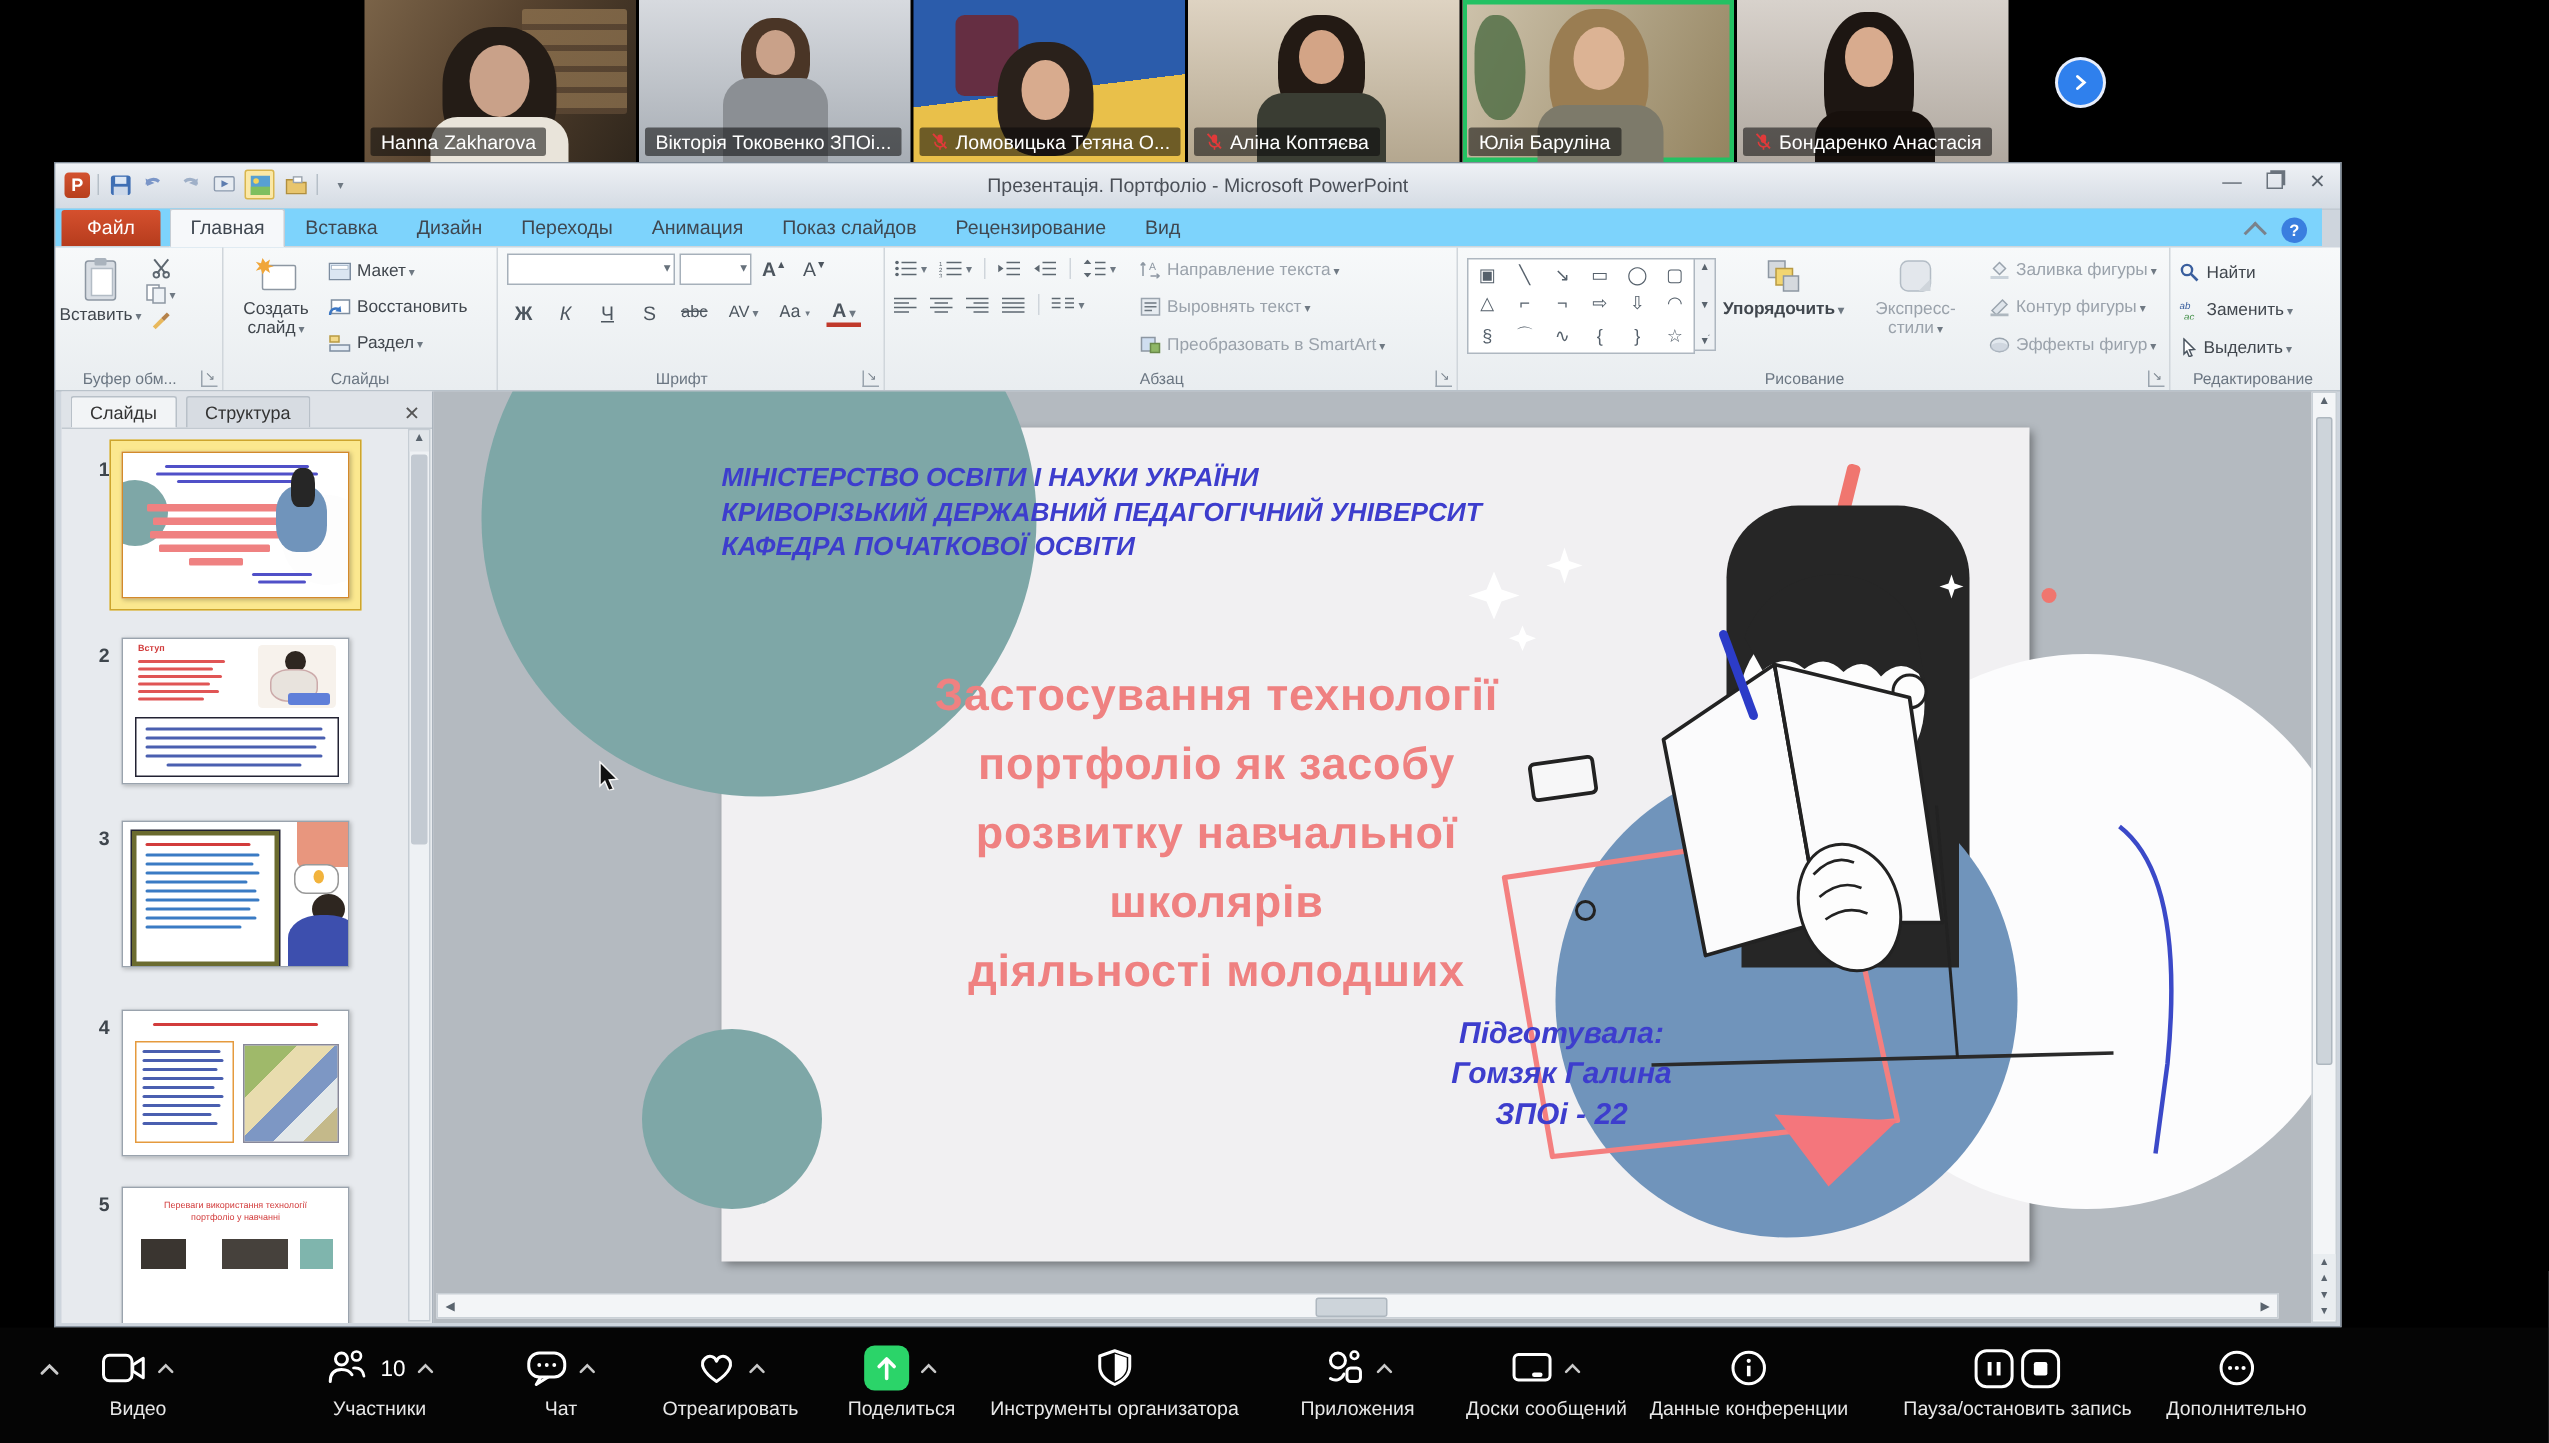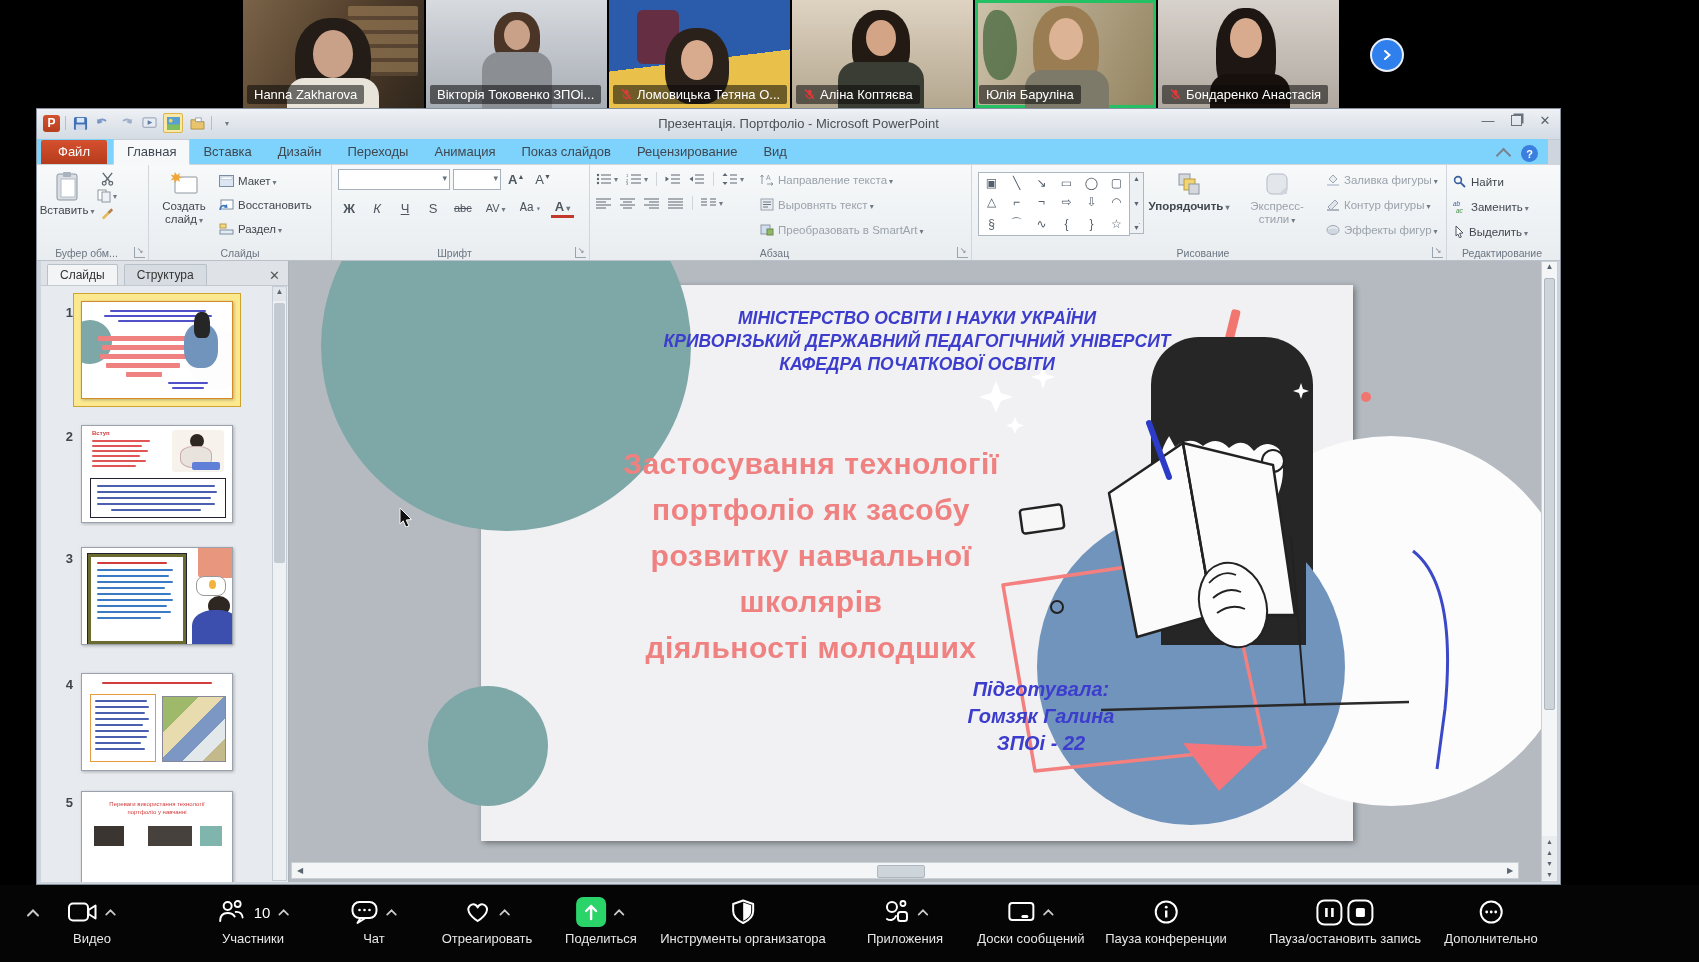--- a/index.html
+++ b/index.html
@@ -104,21 +104,21 @@
   .pscroll .pt{position:absolute;left:1px;right:1px;top:16px;height:260px;background:#c3cad2;border-radius:2px;}
 
   
   .canvas{position:absolute;left:252px;top:152px;width:1269px;height:621px;background:#b4bac0;overflow:hidden;}
   .slide{position:absolute;left:192px;top:24px;width:872px;height:556px;background:#f1f0f2;
       box-shadow:2px 2px 6px rgba(0,0,0,.4);z-index:1;}
   .cteal1{position:absolute;left:32px;top:-100px;width:370px;height:370px;border-radius:50%;background:#7ea7a7;z-index:2;}
   .cteal2{position:absolute;left:139px;top:425px;width:120px;height:120px;border-radius:50%;background:#7ea7a7;z-index:2;}
   .illus{position:absolute;left:662px;top:24px;width:612px;height:557px;z-index:3;}
   .stext{position:absolute;left:192px;top:24px;width:872px;height:556px;z-index:4;pointer-events:none;}
-  .shead{margin-top:22px;text-align:center;font-size:17.5px;font-weight:bold;font-style:italic;
+  .shead{margin-top:22px;font-size:17.5px;font-weight:bold;font-style:italic;
       color:#3d3dcd;line-height:23px;}
   .stitle{position:absolute;left:30px;top:156px;width:600px;text-align:center;font-size:30px;font-weight:bold;
       color:#ef8181;line-height:46px;letter-spacing:.5px;}
   .scred{position:absolute;left:440px;top:391px;width:240px;text-align:center;font-size:20px;font-weight:bold;
       font-style:italic;color:#3d3dcd;line-height:27px;}
   .cursor{position:absolute;left:110px;top:246px;z-index:10;}
   .hscroll{position:absolute;left:2px;top:601px;width:1228px;height:17px;background:#f3f5f7;
       border:1px solid #c9d0d6;box-sizing:border-box;z-index:6;display:flex;align-items:center;}
   .hbtn{width:16px;text-align:center;font-size:8px;color:#5a646e;}
   .hthumb{position:absolute;left:585px;top:2px;width:46px;height:11px;background:#cdd4da;border:1px solid #aeb7bf;border-radius:2px;}
@@ -940,21 +940,21 @@
     </div>
 
     <div class="mitem" style="left:1166px;">
       <div class="micon">
         <svg width="26" height="26" viewBox="0 0 26 26">
             <circle cx="13" cy="13" r="10.5" stroke="#fff" stroke-width="2" fill="none"></circle>
             <circle cx="13" cy="8.2" r="1.4" fill="#fff"></circle>
             <line x1="13" y1="11.5" x2="13" y2="18.5" stroke="#fff" stroke-width="2.4"></line>
           </svg>
       </div>
-      <div class="mlabel">Пауза конференции</div>
+      <div class="mlabel">Данные конференции</div>
     </div>
 
     <div class="mitem" style="left:1345px;">
       <div class="micon" style="gap:4px;">
         <svg width="27" height="27" viewBox="0 0 27 27">
             <rect x="1.5" y="1.5" width="24" height="24" rx="7" stroke="#fff" stroke-width="2" fill="none"></rect>
             <line x1="10.5" y1="9" x2="10.5" y2="18" stroke="#fff" stroke-width="2.6"></line>
             <line x1="16.5" y1="9" x2="16.5" y2="18" stroke="#fff" stroke-width="2.6"></line>
           </svg>
         <svg width="27" height="27" viewBox="0 0 27 27">

